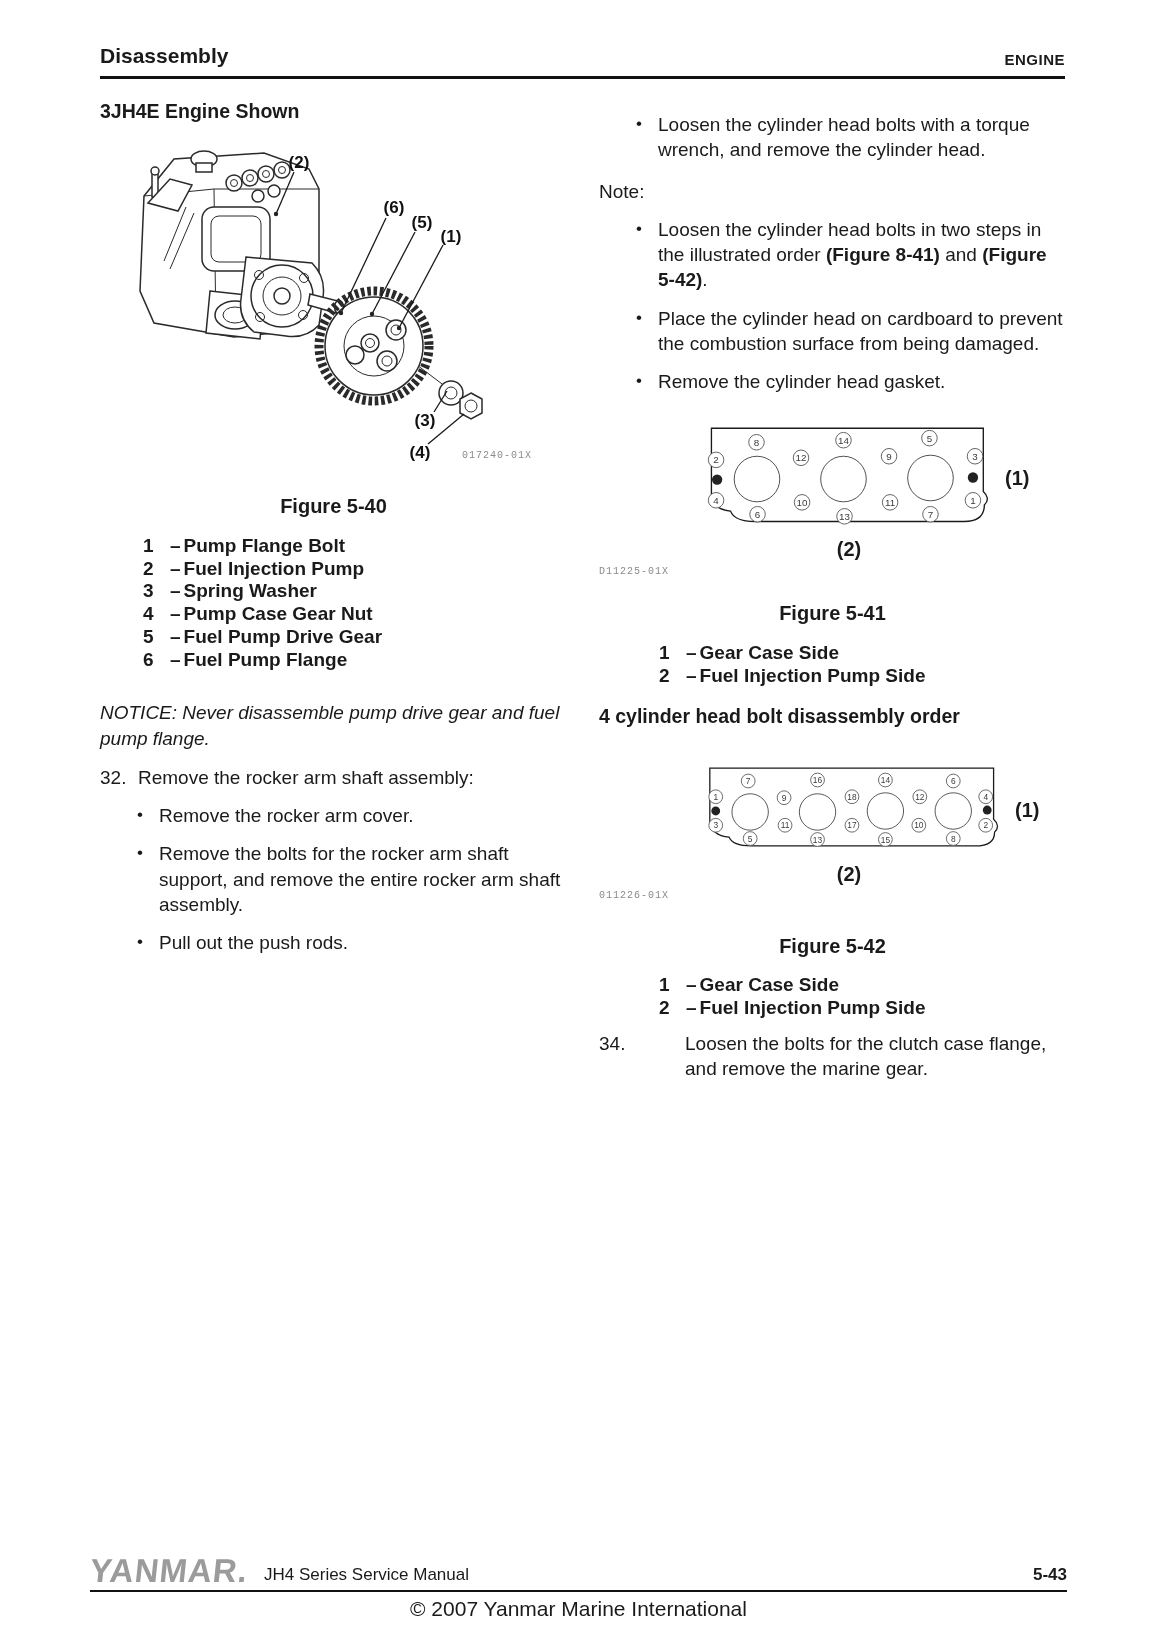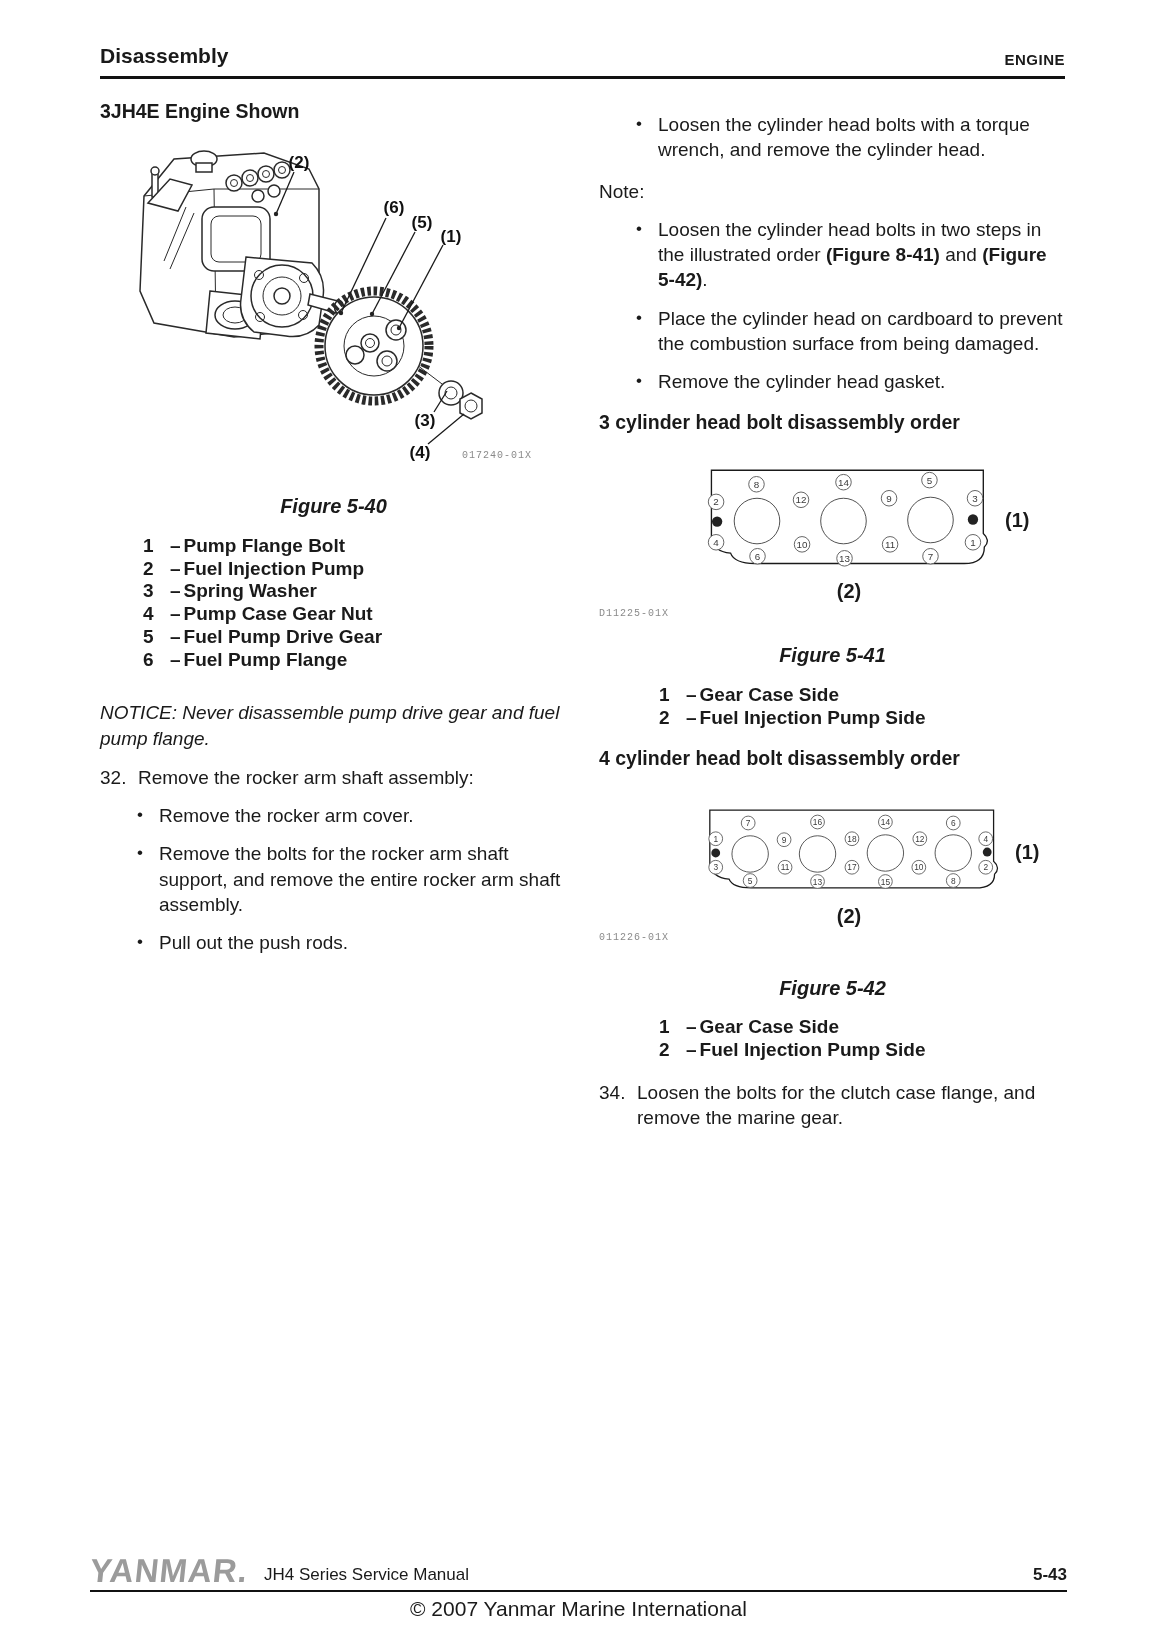--- a/index.html
+++ b/index.html
@@ -26,21 +26,21 @@
   .step-num { width:38px; flex:none; }
   .step-text { flex:1; }
   .bullets { margin-left:37px; }
   .bullet-row { display:flex; margin-top:13px; }
   .bullet-glyph { width:22px; flex:none; font-size:17px; padding-top:1px; }
   .bullet-text { flex:1; }
   .bold { font-weight:bold; }
   .note-label { margin-top:16px; }
   .notice { font-style:italic; margin-top:28px; }
   .sub-heading { font-size:19.5px; font-weight:bold; margin-top:16px; }
-  .fig-caption { text-align:center; font-size:20px; font-weight:bold; font-style:italic; margin-top:22px; }
+  .fig-caption { text-align:center; font-size:20px; font-weight:bold; margin-top:22px; }
   .legend { margin-top:15px; }
   .legend.indent-l { margin-left:43px; }
   .legend.indent-r { margin-left:60px; }
   .legend-row { display:flex; font-weight:bold; line-height:1.21; }
   .legend-num { width:27px; flex:none; }
   .legend-dash { margin-right:3px; }
   
   .boltfig-wrap { margin-top:32px; }
   .boltfig-row { display:flex; align-items:center; margin-left:100px; }
   svg.boltfig { flex:none; }
@@ -249,21 +249,20 @@
           <div class="bullet-row">
             <span class="bullet-glyph">•</span>
             <span class="bullet-text"><span>Place the cylinder head on cardboard to prevent the combustion surface from being damaged.</span></span>
           </div>
           <div class="bullet-row">
             <span class="bullet-glyph">•</span>
             <span class="bullet-text"><span>Remove the cylinder head gasket.</span></span>
           </div>
         </div>
 
-      <div class="sub-heading">3 cylinder head bolt disassembly order</div>
 
       <div class="boltfig-wrap">
         <div class="boltfig-row">
           <svg class="boltfig" width="290" height="104" viewBox="0 0 560 200">
             <path class="gasket-outline" d="M24,4 L549,4 L549,126 C558,134 560,144 551,152 C551,172 538,184 512,184 L108,184 C80,184 66,178 61,164 C38,162 24,150 24,132 Z"></path>
           <circle cx="112" cy="102" r="44" class="cyl"></circle>
               <circle cx="279" cy="102" r="44" class="cyl"></circle>
               <circle cx="447" cy="100" r="44" class="cyl"></circle>
               <circle cx="35" cy="103" r="10" class="dot"></circle>
               <circle cx="529" cy="99" r="10" class="dot"></circle>
@@ -378,21 +377,21 @@
             <span class="legend-dash">–</span>
             <span class="legend-label">Gear Case Side</span>
           </div>
           <div class="legend-row">
             <span class="legend-num">2</span>
             <span class="legend-dash">–</span>
             <span class="legend-label">Fuel Injection Pump Side</span>
           </div>
         </div>
 
-      <div class="step" style="margin-top:18px;">
+      <div class="step" style="margin-top:11px;gap:48px;">
         <span class="step-num">34.</span>
         <span class="step-text">Loosen the bolts for the clutch case flange, and remove the marine gear.</span>
       </div>
     </section>
   </div>
 
   <div class="footer">
     <div class="footer-top">
       <span class="logo">YANMAR.</span>
       <span class="manual-title">JH4 Series Service Manual</span>

